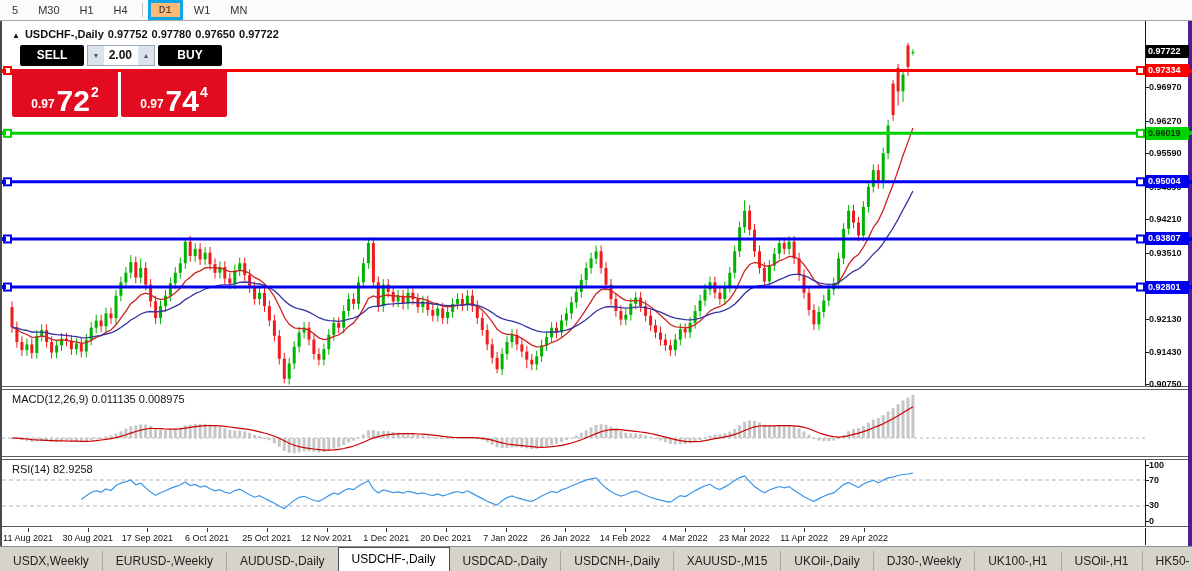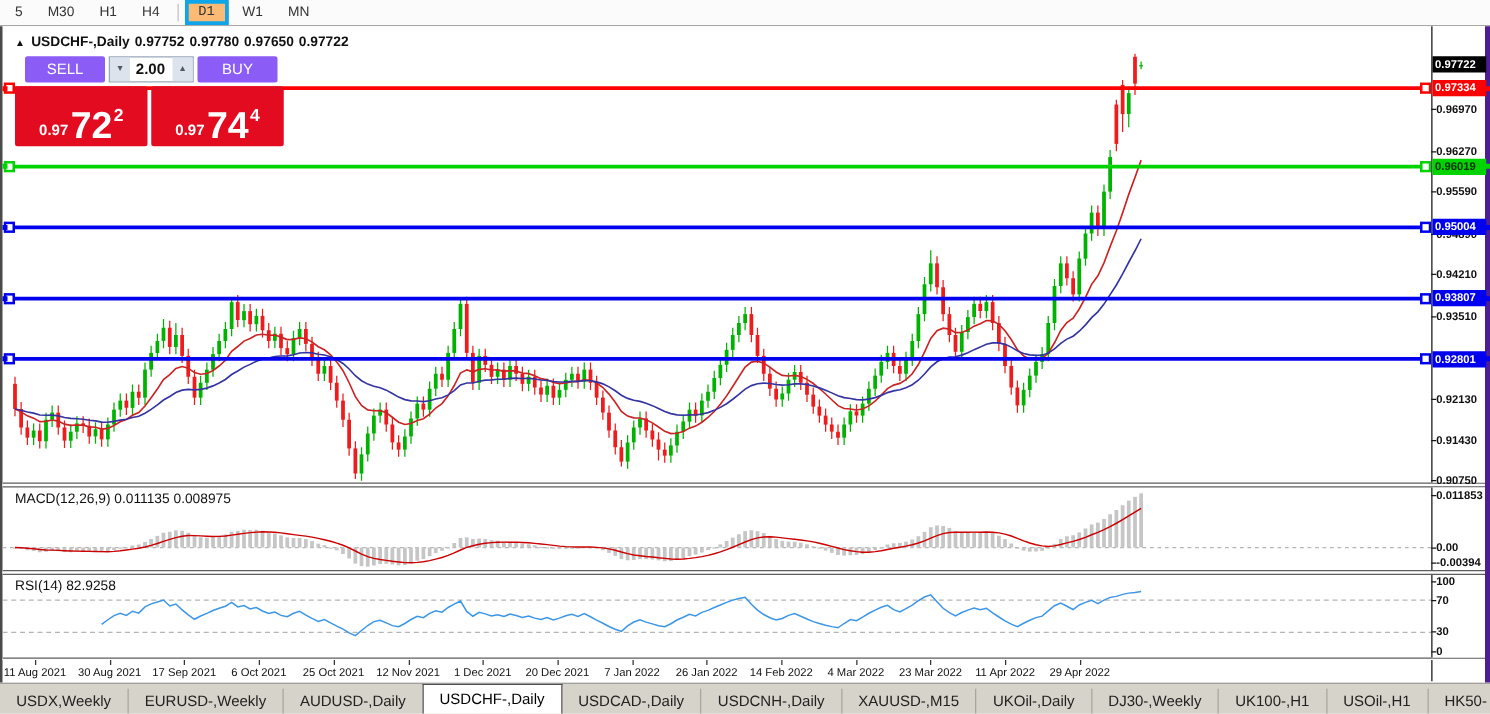--- a/index.html
+++ b/index.html
@@ -29,21 +29,21 @@
   .axlabel::before{content:'';position:absolute;left:-4px;top:5px;width:4px;height:1px;background:#161616;}
   .axbadge{position:absolute;left:0;width:41px;height:13px;line-height:13px;font-size:9px;font-weight:700;padding-left:2px;color:#fff;white-space:nowrap;z-index:3;}
 
   .chart-title{position:absolute;left:10px;top:7px;font-size:11px;font-weight:700;color:#111;z-index:5;}
   .chart-title .tri{font-size:8px;margin-right:5px;}
   .chart-title span{margin-right:4px;}
 
   
   .trade{position:absolute;left:10px;top:24px;width:218px;z-index:6;}
   .trade .r1{display:flex;height:21px;margin:0 8px 3px 8px;}
-  .btn-sell,.btn-buy{width:64px;background:#8b5cf6;color:#fff;font-size:12px;font-weight:400;text-align:center;line-height:21px;border-radius:2px;}
+  .btn-sell,.btn-buy{width:64px;background:#000000;color:#fff;font-size:12px;font-weight:700;text-align:center;line-height:21px;border-radius:2px;}
   .spin{flex:1;display:flex;margin:0 3px;border:1px solid #98a8bb;background:#fff;}
   .spin .sbtn{width:16px;background:#dde3ec;color:#4e5a68;font-size:7px;text-align:center;line-height:19px;}
   .spin .val{flex:1;font-size:12px;font-weight:700;color:#111;text-align:right;padding-right:6px;line-height:19px;}
   .quotes{display:flex;}
   .qbox{width:106px;height:48px;background:#e30b20;color:#fff;display:flex;align-items:flex-end;justify-content:center;padding-bottom:3px;box-sizing:border-box;border-radius:2px;}
   .qbox+.qbox{margin-left:3px;}
   .qbox .small{font-size:12px;font-weight:700;margin:0 2px 3px 0;}
   .qbox .big{font-size:30px;font-weight:700;line-height:26px;}
   .qbox .sup{font-size:14px;font-weight:700;margin:0 0 14px 1px;}
 
@@ -528,25 +528,20 @@
               <rect x="899.5" y="10.5" width="3" height="37.5"></rect>
               <rect x="904.5" y="7.5" width="3" height="40.5"></rect>
               <rect x="909.4" y="4.7" width="3" height="43.3"></rect>
             </g>
             <polyline fill="none" stroke="#cc0000" stroke-width="1.2" points="10.0,48.0 14.9,48.2 19.9,48.6 24.9,49.0 29.8,49.6 34.8,50.0 39.7,50.1 44.6,50.3 49.6,50.6 54.6,50.8 59.5,50.9 64.5,51.0 69.4,51.1 74.4,51.2 79.3,51.3 84.3,51.3 89.2,51.1 94.2,50.6 99.1,50.0 104.0,49.3 109.0,48.6 114.0,47.6 118.9,46.3 123.9,44.8 128.8,43.1 133.8,41.5 138.7,40.1 143.7,39.0 148.6,38.4 153.6,38.5 158.5,38.7 163.5,39.0 168.4,39.2 173.3,39.1 178.3,38.8 183.3,38.1 188.2,37.4 193.2,36.7 198.1,36.1 203.1,35.7 208.0,35.5 213.0,35.6 217.9,35.8 222.8,36.3 227.8,37.0 232.8,37.7 237.7,38.3 242.7,38.9 247.6,39.7 252.6,40.7 257.5,41.8 262.5,43.0 267.4,44.5 272.4,46.2 277.3,48.3 282.3,50.8 287.2,53.3 292.2,55.3 297.1,56.7 302.1,57.6 307.0,58.3 311.9,59.0 316.9,59.6 321.9,60.1 326.8,60.2 331.8,59.9 336.7,59.4 341.7,58.5 346.6,57.3 351.6,56.0 356.5,54.3 361.4,52.3 366.4,50.0 371.4,47.9 376.3,46.6 381.3,45.4 386.2,44.6 391.2,44.1 396.1,43.8 401.1,43.7 406.0,43.7 410.9,43.7 415.9,44.0 420.9,44.2 425.8,44.7 430.8,45.2 435.7,45.7 440.7,46.3 445.6,46.9 450.6,47.3 455.5,47.5 460.4,47.6 465.4,47.6 470.4,47.6 475.3,47.9 480.3,48.3 485.2,49.1 490.2,50.2 495.1,51.6 500.1,52.9 505.0,54.0 510.0,54.6 514.9,55.2 519.9,55.6 524.8,56.2 529.8,56.7 534.7,57.2 539.6,57.3 544.6,57.2 549.6,56.7 554.5,56.1 559.5,55.3 564.4,54.3 569.4,53.0 574.3,51.5 579.3,49.7 584.2,47.8 589.1,45.7 594.1,43.6 599.1,41.7 604.0,40.3 609.0,39.6 613.9,39.4 618.9,39.7 623.8,40.3 628.8,40.9 633.7,41.4 638.6,42.0 643.6,42.7 648.6,43.5 653.5,44.6 658.5,45.8 663.4,47.1 668.4,48.4 673.3,49.7 678.3,50.6 683.2,51.3 688.1,51.7 693.1,51.7 698.1,51.3 703.0,50.6 708.0,49.6 712.9,48.6 717.9,47.8 722.8,46.9 727.8,45.8 732.7,44.4 737.6,42.7 742.6,40.5 747.6,38.5 752.5,36.9 757.5,36.0 762.4,35.8 767.4,35.8 772.3,35.8 777.3,35.7 782.2,35.7 787.1,35.6 792.1,35.8 797.1,36.3 802.0,37.3 807.0,38.8 811.9,40.7 816.9,42.7 821.8,44.4 826.8,45.8 831.7,46.7 836.6,47.1 841.6,46.7 846.6,45.6 851.5,44.3 856.5,43.1 861.4,41.6 866.4,39.9 871.3,37.8 876.3,35.9 881.2,33.7 886.1,31.3 891.1,28.6 896.1,25.7 901.0,22.7 906.0,19.7 910.9,16.7"></polyline>
           </svg>
         <div class="ind-label">
           <b>MACD(12,26,9)</b>&nbsp;<b>0.011135 0.008975</b>
         </div>
       </div>
-      <div class="axis" id="macd-axis">
-          <div class="axlabel" style="top: 0.5px;">0.011853</div>
-          <div class="axlabel" style="top: 42.5004px;">0.00</div>
-          <div class="axlabel" style="top: 54.5px;">-0.00394</div>
-        </div>
     </div>
 
     <div class="sep"></div>
 
     <div class="row rsi">
       <div class="plot" id="rsi-plot">
         <svg id="rsi-svg" width="1145" height="66" viewBox="0 0 1145 66">
             <line x1="0" y1="20.007874015748033" x2="1145" y2="20.007874015748033" stroke="#b5b5b5" stroke-width="1" stroke-dasharray="4 3"></line>
             <line x1="0" y1="45.99212598425197" x2="1145" y2="45.99212598425197" stroke="#b5b5b5" stroke-width="1" stroke-dasharray="4 3"></line>
             <polyline fill="none" stroke="#3b96e8" stroke-width="1.2" points="79.3,39.5 84.3,35.8 89.2,32.5 94.2,30.7 99.1,32.3 104.0,29.0 109.0,30.5 114.0,25.5 118.9,23.1 123.9,21.6 128.8,20.0 133.8,24.8 138.7,23.2 143.7,27.9 148.6,31.9 153.6,35.4 158.5,32.8 163.5,30.7 168.4,28.4 173.3,26.6 178.3,25.0 183.3,21.9 188.2,25.5 193.2,24.5 198.1,27.1 203.1,26.0 208.0,28.8 213.0,30.8 217.9,29.7 222.8,32.3 227.8,33.4 232.8,30.6 237.7,29.1 242.7,32.1 247.6,34.7 252.6,37.2 257.5,35.6 262.5,38.3 267.4,40.9 272.4,43.3 277.3,46.3 282.3,48.5 287.2,44.4 292.2,40.4 297.1,37.3 302.1,36.3 307.0,38.3 311.9,40.5 316.9,41.3 321.9,38.8 326.8,35.6 331.8,33.1 336.7,34.1 341.7,30.7 346.6,28.6 351.6,29.7 356.5,26.0 361.4,23.3 366.4,20.8 371.4,29.1 376.3,33.0 381.3,29.9 386.2,31.1 391.2,32.7 396.1,31.8 401.1,33.2 406.0,31.3 410.9,32.4 415.9,33.9 420.9,32.8 425.8,34.5 430.8,35.6 435.7,34.0 440.7,35.9 445.6,34.5 450.6,32.6 455.5,31.5 460.4,33.1 465.4,30.8 470.4,33.4 475.3,36.1 480.3,38.6 485.2,41.2 490.2,43.4 495.1,45.1 500.1,40.7 505.0,37.6 510.0,35.9 514.9,37.7 519.9,39.1 524.8,40.6 529.8,41.4 534.7,39.0 539.6,36.0 544.6,33.8 549.6,31.5 554.5,32.7 559.5,29.9 564.4,28.3 569.4,26.0 574.3,24.0 579.3,21.9 584.2,20.1 589.1,18.8 594.1,17.8 599.1,23.4 604.0,28.1 609.0,31.6 613.9,34.2 618.9,36.0 623.8,34.8 628.8,32.3 633.7,30.9 638.6,33.0 643.6,35.2 648.6,37.3 653.5,38.8 658.5,40.2 663.4,41.3 668.4,42.2 673.3,38.8 678.3,35.6 683.2,36.5 688.1,33.7 693.1,30.6 698.1,28.1 703.0,25.8 708.0,24.3 712.9,27.7 717.9,29.6 722.8,26.9 727.8,24.1 732.7,20.6 737.6,17.6 742.6,15.9 747.6,21.4 752.5,26.6 757.5,30.1 762.4,32.7 767.4,30.0 772.3,28.1 777.3,26.5 782.2,27.8 787.1,26.6 792.1,30.3 797.1,33.6 802.0,36.7 807.0,39.3 811.9,41.3 816.9,38.6 821.8,36.2 826.8,34.1 831.7,32.9 836.6,28.7 841.6,24.6 846.6,22.5 851.5,25.0 856.5,27.6 861.4,24.0 866.4,21.9 871.3,20.3 876.3,22.9 881.2,20.1 886.1,17.9 891.1,17.1 896.1,15.5 901.0,14.5 906.0,14.0 910.9,13.2"></polyline>

